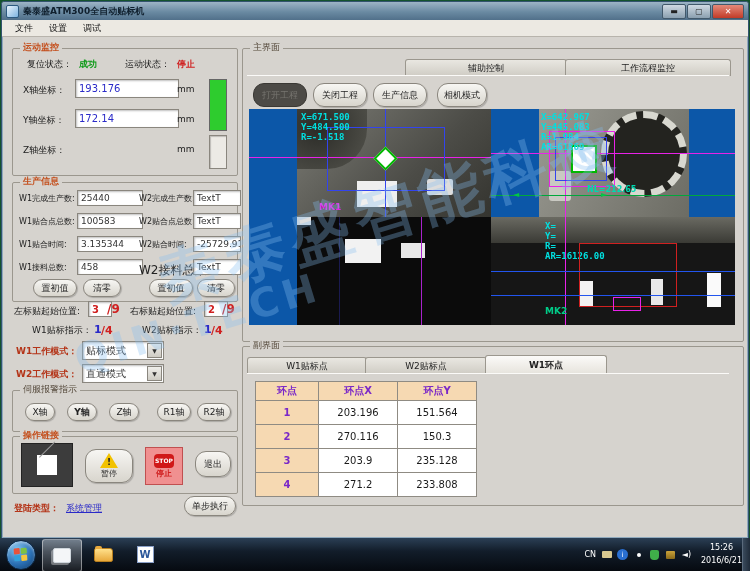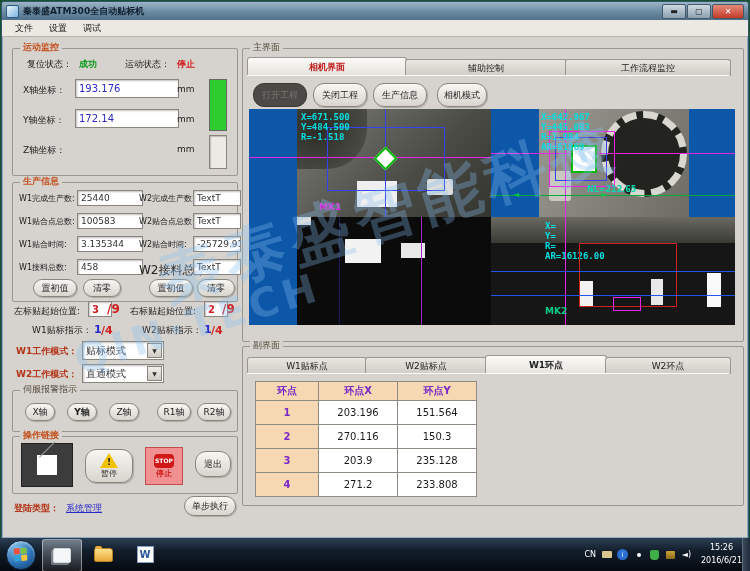--- a/index.html
+++ b/index.html
@@ -216,21 +216,20 @@
       <div class="btn" style="left:182px;top:14px;width:34px;height:24px;">退出</div>
     </div>
 
     <span class="lbl" style="left:12px;top:500px;color:#b43418;font-weight:bold;">登陆类型：</span>
     <span class="lbl blue" style="left:64px;top:500px;text-decoration:underline;">系统管理</span>
     <div class="btn" style="left:182px;top:494px;width:50px;height:18px;">单步执行</div>
 
     <div class="group" style="left:240px;top:46px;width:500px;height:292px;">
       <span class="glabel dark">主界面</span>
 
-      <div class="tab sel" style="left:4px;top:10px;width:158px;color:#c01818;">相机界面</div>
       <div class="tab" style="left:162px;top:10px;width:160px;">辅助控制</div>
       <div class="tab" style="left:322px;top:10px;width:164px;">工作流程监控</div>
       <div class="tabline" style="left:4px;top:26px;width:482px;"></div>
 
       <div class="btn disabled" style="left:10px;top:34px;width:52px;height:22px;">打开工程</div>
       <div class="btn" style="left:70px;top:34px;width:52px;height:22px;">关闭工程</div>
       <div class="btn" style="left:130px;top:34px;width:52px;height:22px;">生产信息</div>
       <div class="btn" style="left:194px;top:34px;width:48px;height:22px;">相机模式</div>
 
       <div class="canvas" style="left:6px;top:60px;width:486px;height:216px;">
@@ -292,21 +291,20 @@
         <div class="hline" style="left:242px;top:186px;width:244px;background:#2255ee;"></div>
         <span class="mklabel" style="left:296px;top:197px;color:#00cc88;">MK2</span>
       </div>
     </div>
 
     <div class="group" style="left:240px;top:344px;width:500px;height:158px;">
       <span class="glabel dark">副界面</span>
       <div class="tab" style="left:4px;top:10px;width:118px;">W1贴标点</div>
       <div class="tab" style="left:122px;top:10px;width:120px;">W2贴标点</div>
       <div class="tab sel" style="left:242px;top:10px;width:120px;">W1环点</div>
-      <div class="tab" style="left:362px;top:10px;width:124px;">W2环点</div>
       <div class="tabline" style="left:4px;top:26px;width:482px;"></div>
 
       <table class="tbl" style="left:12px;top:34px;">
         <tbody>
             <tr>
           <td class="hdr" style="width:60px;">环点</td>
           <td class="hdr" style="width:76px;">环点X</td>
           <td class="hdr" style="width:76px;">环点Y</td>
         </tr>
         <tr>

